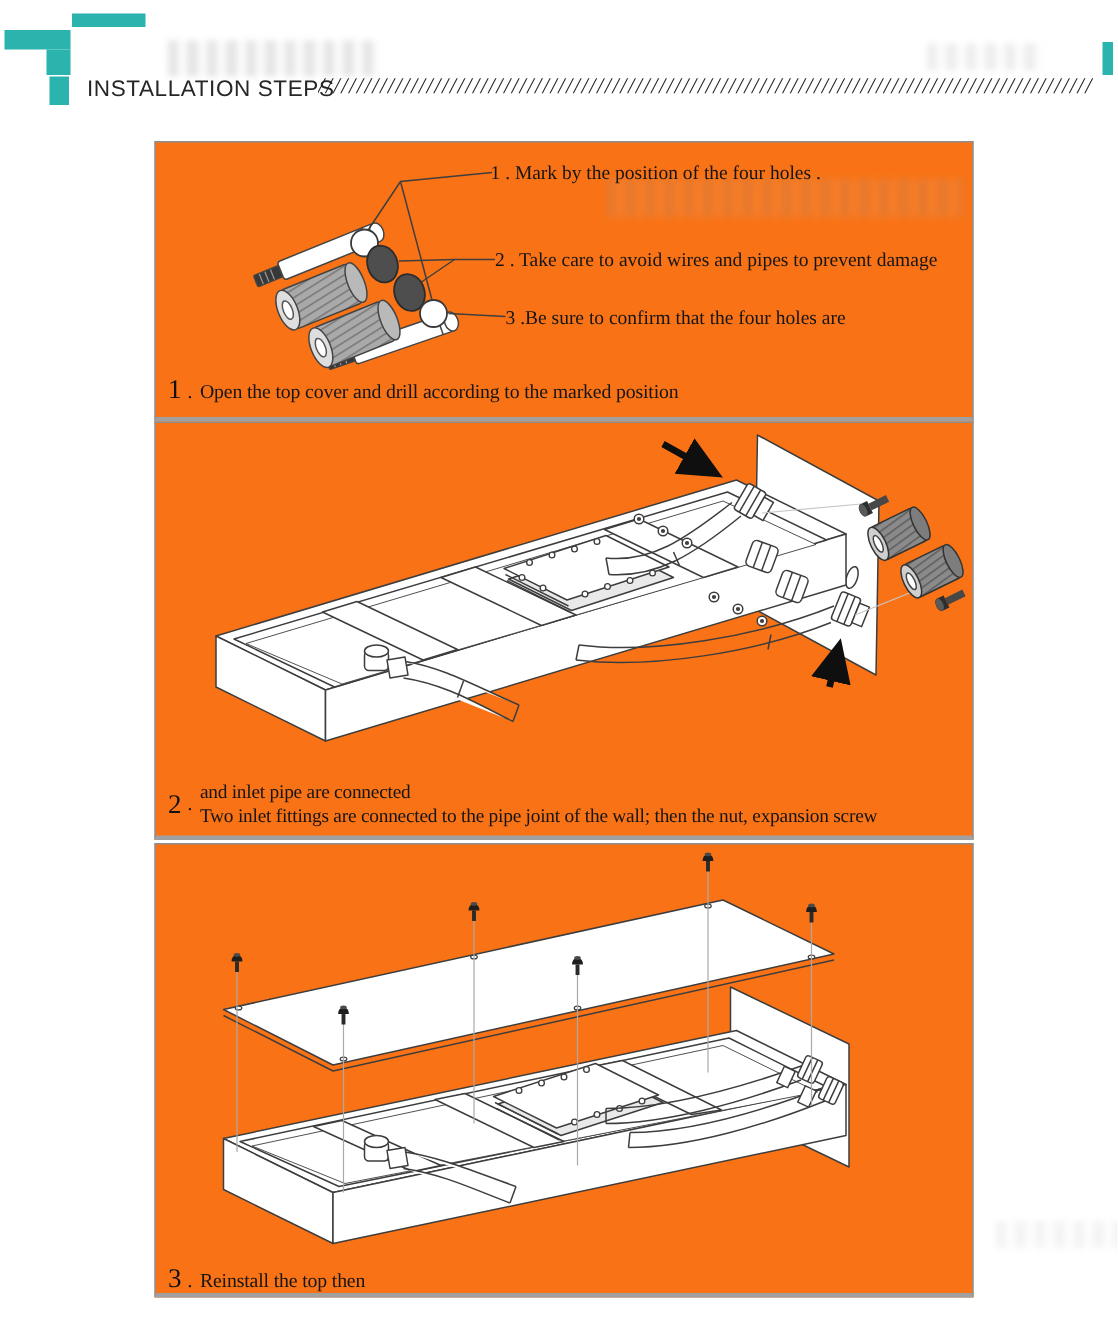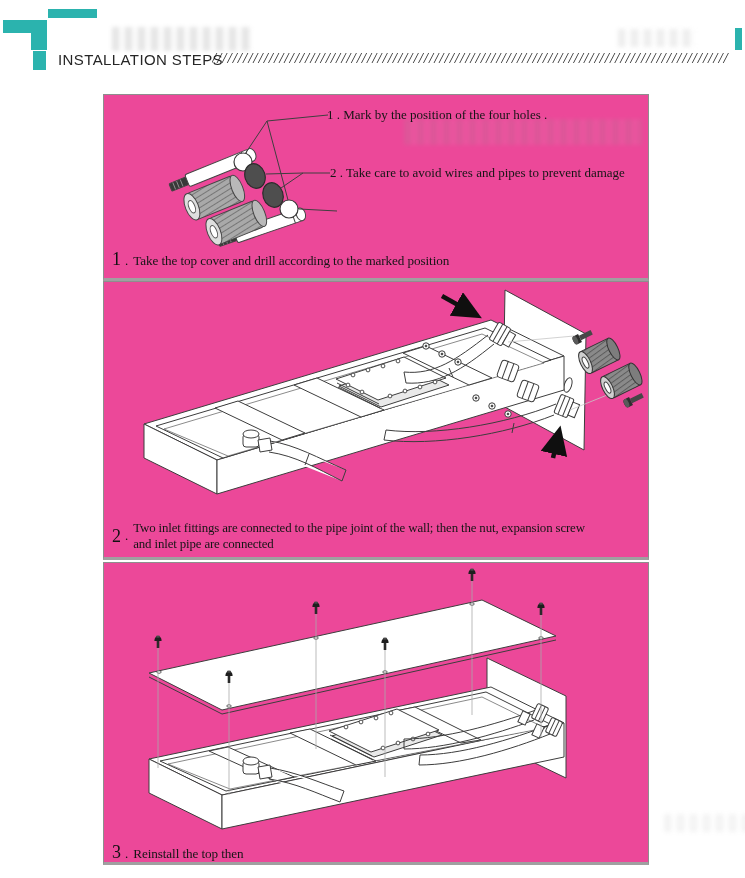--- a/index.html
+++ b/index.html
@@ -19,21 +19,21 @@
            font-family:"Liberation Serif", serif;font-style:italic;font-size:15px;
            letter-spacing:1px;color:#1f1f1f;white-space:nowrap;}
   
   .wm{position:absolute;filter:blur(2px);opacity:.45;pointer-events:none;
       background:repeating-linear-gradient(90deg,rgba(150,150,150,.55) 0 7px,rgba(225,225,225,.25) 7px 13px);}
   .wm-a{left:112px;top:27px;width:140px;height:24px;}
   .wm-b{left:618px;top:29px;width:78px;height:18px;opacity:.3;}
   .wm-c{left:400px;top:118px;width:238px;height:26px;opacity:.32;}
   .wm-d{left:560px;top:532px;width:86px;height:18px;opacity:.2;}
   
-  .panel{position:absolute;left:103px;width:546px;box-sizing:border-box;background:#ec4899;
+  .panel{position:absolute;left:103px;width:546px;box-sizing:border-box;background:#f97316;
          border:1px solid #8e8e8e;border-bottom:3px solid #a0a0a0;}
   .panel-1{top:94px;height:187px;}
   .panel-2{top:281px;height:279px;}
   .panel-3{top:562px;height:303px;}
   .illus{position:absolute;left:0;top:0;}
   .ann{position:absolute;font-size:13px;line-height:15px;color:#151515;white-space:nowrap;}
   .ann-1{left:223px;top:12px;}
   .ann-2{left:226px;top:70px;}
   .ann-3{left:233px;top:109px;}
   .ann-3 .l2{margin-left:14px;}
@@ -116,25 +116,26 @@
         <circle cx="139" cy="67" r="9" fill="#fff"></circle>
         <ellipse cx="151" cy="81" rx="10" ry="12.5" fill="#4e4e4e" stroke="#2c2c2c" transform="rotate(-18 151 81)"></ellipse>
         <ellipse cx="169" cy="100" rx="10" ry="12.5" fill="#4e4e4e" stroke="#2c2c2c" transform="rotate(-18 169 100)"></ellipse>
         <circle cx="185" cy="114" r="9" fill="#fff"></circle>
       </g>
     </svg>
     <div class="wm wm-c" style="left:300px;top:24px;"></div>
     <div class="ann ann-1">1 . Mark by the position of the four holes .</div>
     <div class="ann ann-2">2 . Take care to avoid wires and pipes to prevent damage</div>
     <div class="ann ann-3">
+      <div>3 .Be sure to confirm that the four holes are</div>
     </div>
     <div class="caption caption-1">
       <span class="cap-num">1</span>
       <span class="cap-dot">.</span>
-      <span class="cap-text">Take the top cover and drill according  to the marked position</span>
+      <span class="cap-text">Open the top cover and drill according  to the marked position</span>
     </div>
   </section>
 
   <section class="panel panel-2">
     <svg class="illus" width="544" height="235" viewBox="0 0 544 235">
       <defs>
         <pattern id="hatchD" width="4.5" height="4.5" patternUnits="userSpaceOnUse" patternTransform="rotate(80)">
           <rect width="4.5" height="4.5" fill="#8a8a8a"></rect>
           <line x1="0" y1="0" x2="0" y2="4.5" stroke="#5c5c5c" stroke-width="2"></line>
         </pattern>
@@ -277,22 +278,22 @@
             <ellipse cx="-5" cy="0" rx="2.3" ry="4.3" fill="#5a5a5a" stroke="none"></ellipse>
           </g>
         </g>
       </g>
     </svg>
     <div class="wm wm-d"></div>
     <div class="caption caption-2">
       <span class="cap-num">2</span>
       <span class="cap-dot">.</span>
       <div class="cap-lines">
+        <div>and inlet pipe are connected</div>
         <div>Two inlet fittings are connected to the pipe joint of the wall; then the nut, expansion screw</div>
-        <div>and inlet pipe are connected</div>
       </div>
     </div>
   </section>
 
   <section class="panel panel-3">
     <svg class="illus" width="544" height="278" viewBox="0 0 544 278">
       <g stroke="#3d3d3d" stroke-width="1" fill="none" stroke-linejoin="round">
 
         <polygon points="383,95 462,133 462,215 383,177" fill="#fff"></polygon>
 

